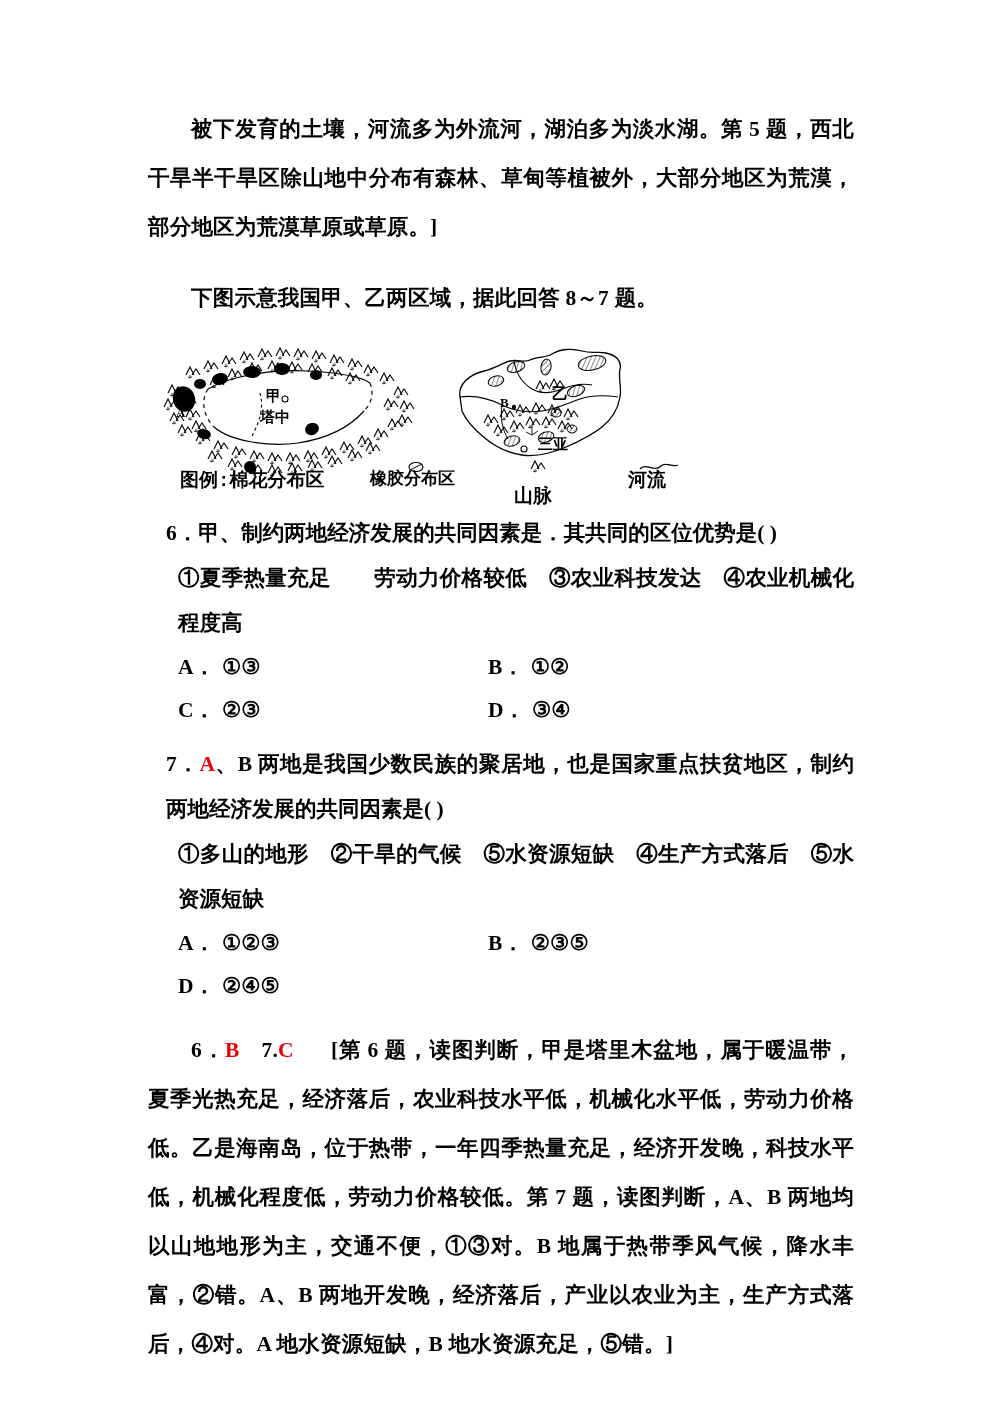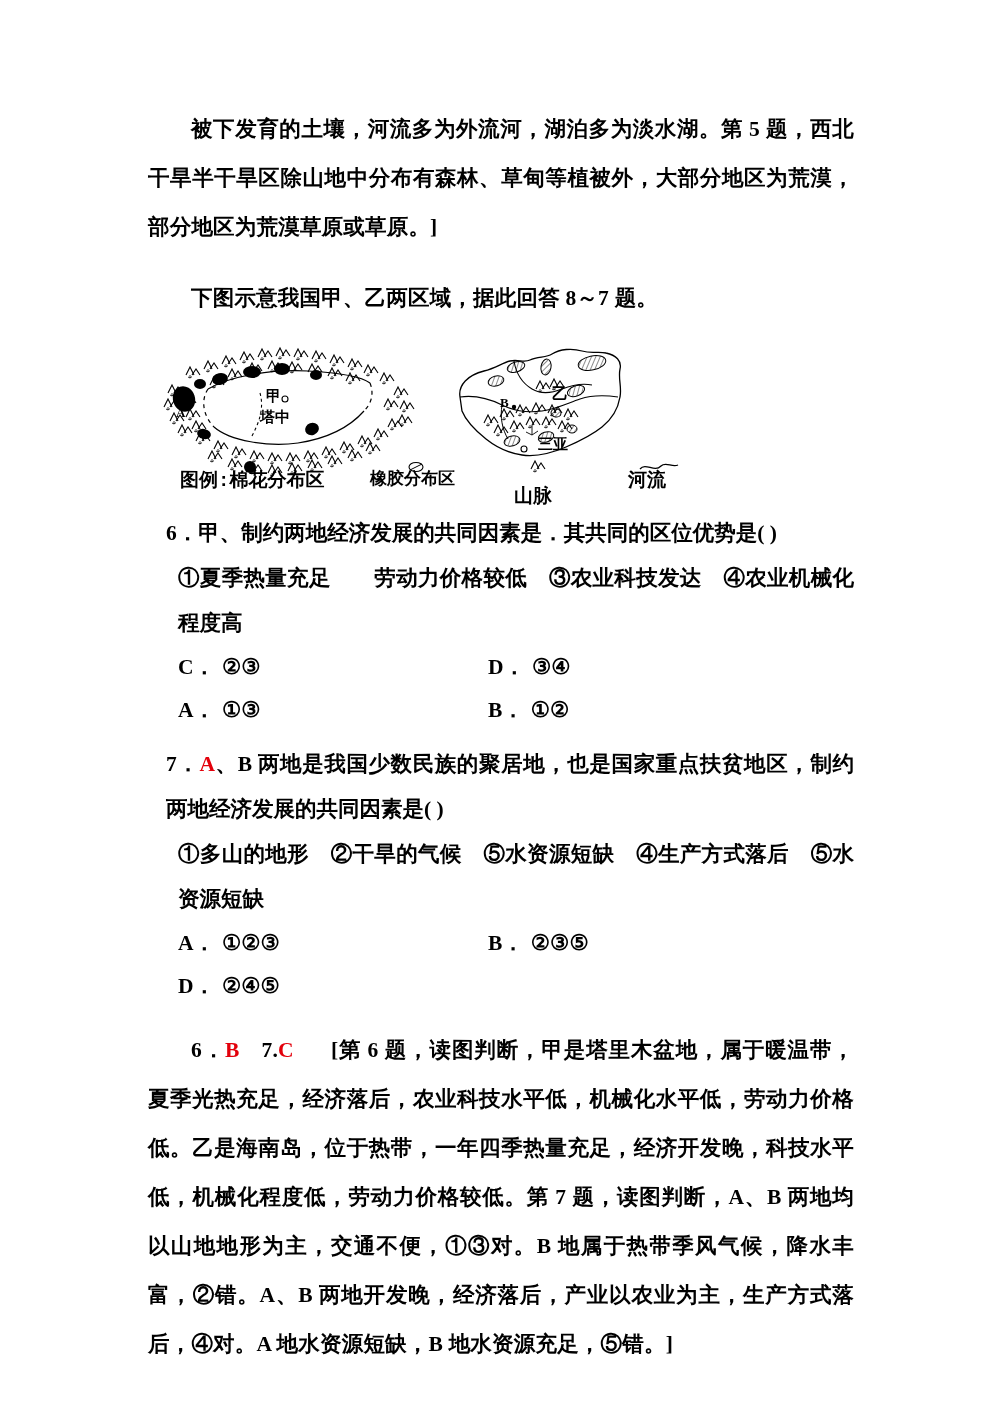--- a/index.html
+++ b/index.html
@@ -281,32 +281,32 @@
 
     <div style="height:16px"></div>
 
     <div>
       <p class="qline" style="padding-left:18px;">
         <span class="qnum-serif">6</span><span>．甲、制约两地经济发展的共同因素是．其共同的区位优势是(       )</span>
       </p>
       <p class="qline" style="padding-left:30px;">①夏季热量充足　　劳动力价格较低　③农业科技发达　④农业机械化程度高</p>
       <div class="opts">
         <div class="opt-l">
+          <span class="opt-key">A．</span><span>①③</span>
+        </div>
+        <div class="opt-r">
+          <span class="opt-key">B．</span><span>①②</span>
+        </div>
+      </div>
+      <div class="opts">
+        <div class="opt-l">
           <span class="opt-key">C．</span><span>②③</span>
         </div>
         <div class="opt-r">
           <span class="opt-key">D．</span><span>③④</span>
-        </div>
-      </div>
-      <div class="opts">
-        <div class="opt-l">
-          <span class="opt-key">A．</span><span>①③</span>
-        </div>
-        <div class="opt-r">
-          <span class="opt-key">B．</span><span>①②</span>
         </div>
       </div>
     </div>
 
     <div style="height:10px"></div>
 
     <div>
       <p class="qline" style="padding-left:18px;">
         <span class="qnum-serif">7</span><span>．</span><span class="qnum-serif red">A</span><span>、B 两地是我国少数民族的聚居地，也是国家重点扶贫地区，制约两地经济发展的共同因素是(       )</span>
       </p>

